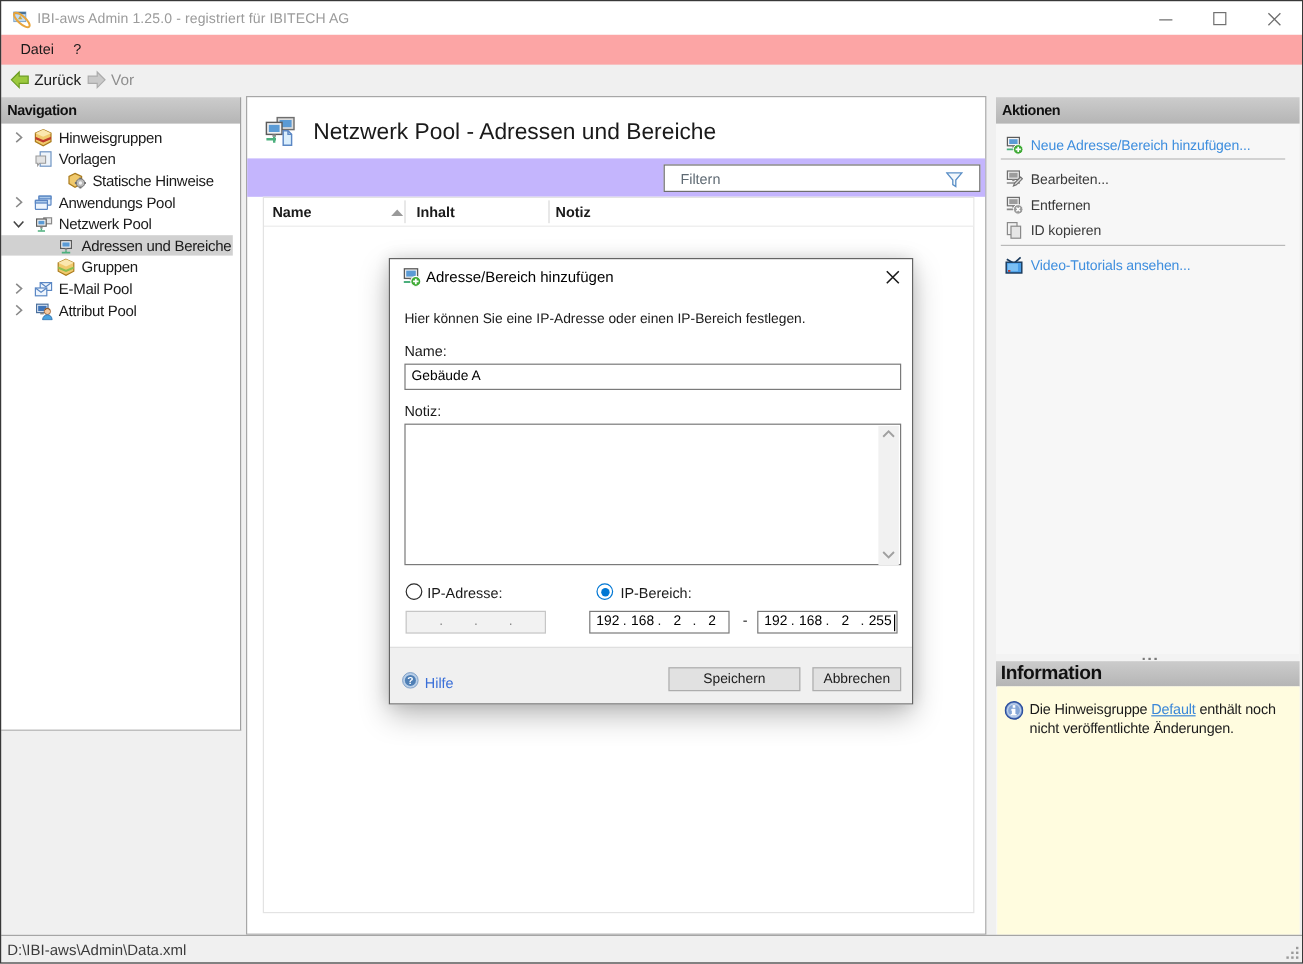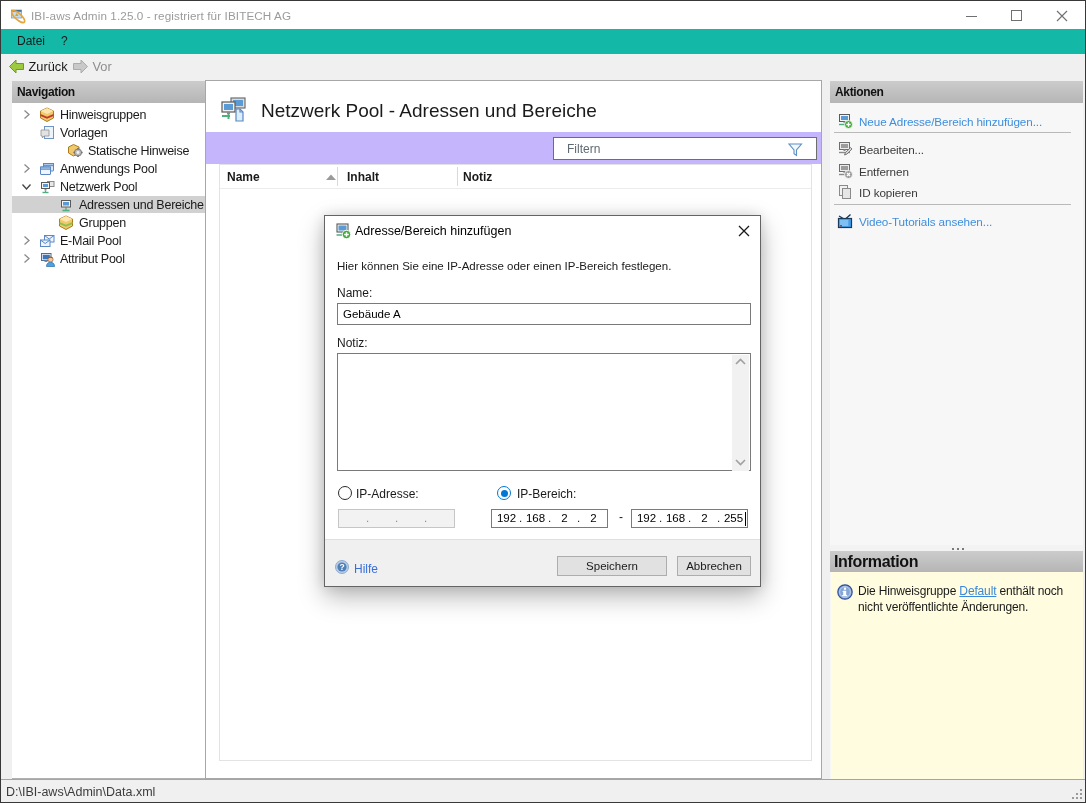--- a/index.html
+++ b/index.html
@@ -6,28 +6,28 @@
 html,body { width:1086px; height:803px; }
 body { font-family:"Liberation Sans",sans-serif; position:relative; background:#f0f0f0; overflow:hidden; }
 .abs { position:absolute; }
 .win-border { position:absolute; inset:0; border:1px solid #383838; pointer-events:none; z-index:50; }
 
 #titlebar { position:absolute; left:1px; top:1px; right:1px; height:28px; background:#ffffff; }
 #titletext { position:absolute; left:30px; top:8px; font-size:11.7px; color:#9b9b9b; letter-spacing:0.1px; }
 
 .winbtn { position:absolute; top:0; width:45px; height:28px; }
 
-#menubar { position:absolute; left:1px; top:29px; right:1px; height:25px; background:#14b8a6; }
+#menubar { position:absolute; left:1px; top:29px; right:1px; height:25px; background:#fca5a5; }
 #menubar .mi { position:absolute; top:5px; font-size:12px; color:#1a1a1a; }
 
 #toolbar { position:absolute; left:1px; top:54px; right:1px; height:25px; background:#f0f0f0; }
 
 .phead { background:linear-gradient(#cccccc,#b5b5b5); font-weight:bold; font-size:12px; color:#111; line-height:22px; padding-left:5px; letter-spacing:-0.35px; }
 
-#nav { position:absolute; left:12px; top:81px; width:200px; height:698px; background:#ffffff; border-right:1px solid #a0a0a0; border-bottom:1px solid #b0b0b0; }
+#nav { position:absolute; left:1px; top:81px; width:200px; height:528px; background:#ffffff; border-right:1px solid #a0a0a0; border-bottom:1px solid #b0b0b0; }
 #nav .phead { position:absolute; left:0; top:0; right:0; height:22px; }
 .trow { position:absolute; left:0; right:6px; height:17px; font-size:12.5px; color:#1a1a1a; letter-spacing:-0.25px; }
 .trow .txt { position:absolute; top:2px; white-space:nowrap; }
 .trow .chev { position:absolute; left:9px; top:3px; width:11px; height:11px; }
 .ticon { position:absolute; width:16px; height:16px; top:1px; }
 
 #content { position:absolute; left:205px; top:80px; width:617px; height:699px; background:#ffffff; border:1px solid #a7a7a7; }
 #ctitle { position:absolute; left:55px; top:19px; font-size:19px; color:#1a1a1a; }
 #cicon { position:absolute; left:13px; top:14px; width:32px; height:32px; }
 #filterbar { position:absolute; left:0; top:51px; width:100%; height:32px; background:#c4b5fd; }

